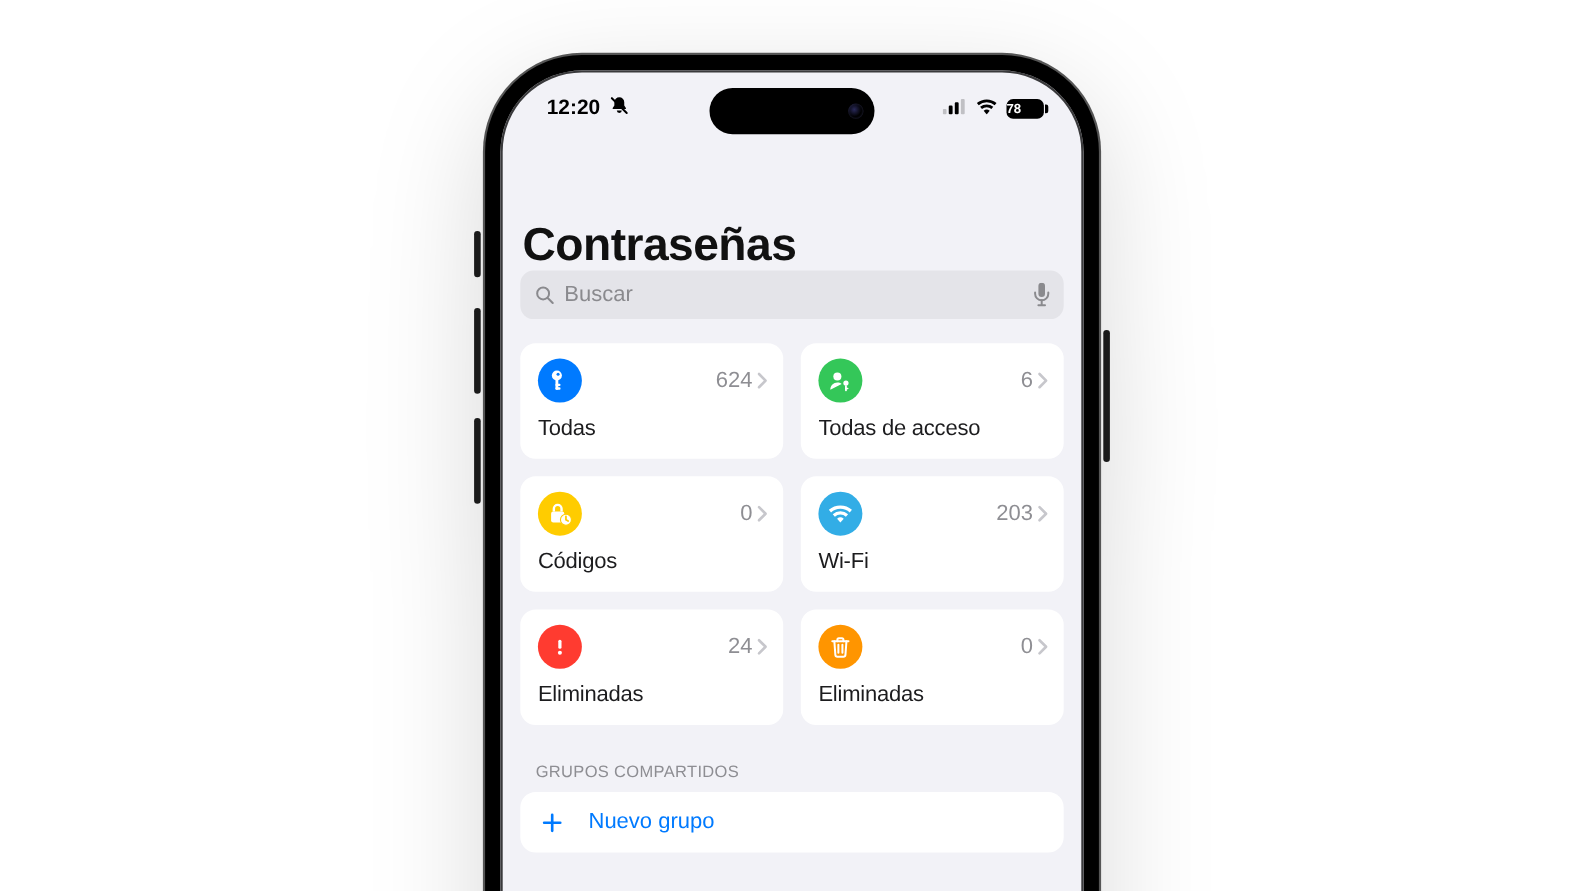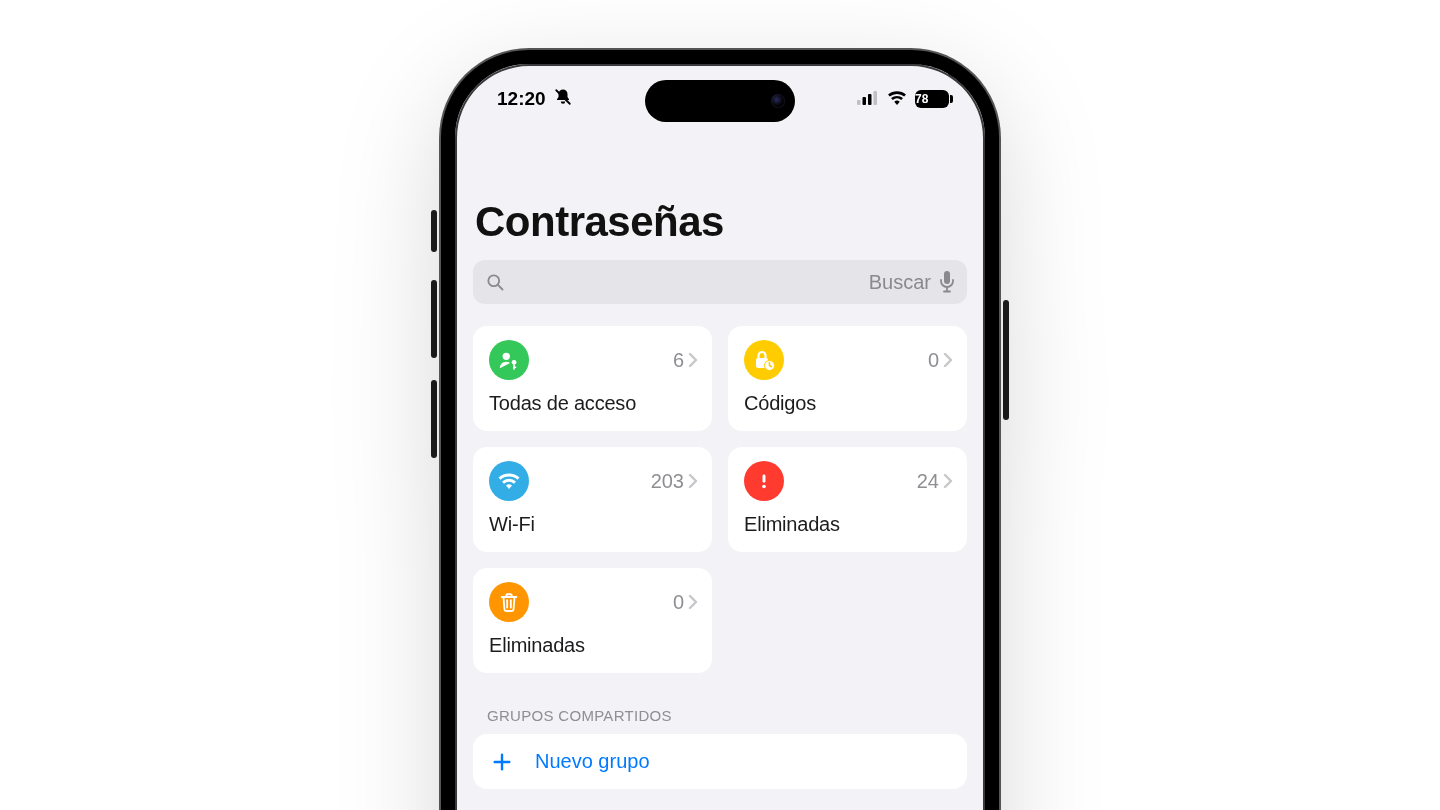--- a/index.html
+++ b/index.html
@@ -98,42 +98,40 @@
 
   
   .content {
     padding: 70px 18px 0 18px;
   }
   h1.page-title {
     font-size: 42px;
     font-weight: 800;
     letter-spacing: -0.5px;
     color: #111;
-    margin-bottom: 14px;
     padding-left: 2px;
   }
 
   
   .searchbar {
     position: relative;
     display: flex; align-items: center;
     background: #e4e4e9;
     border-radius: 12px;
     height: 44px;
     padding: 0 12px;
     margin-bottom: 22px;
   }
   .searchbar input {
     flex: 1;
     border: none; background: transparent;
     font-size: 20px;
     color: #333;
     outline: none;
     padding: 0 8px;
-    text-align: right;
   }
   .searchbar input::placeholder { color: #8a8a8e; }
   .searchbar .s-icon, .searchbar .m-icon {
     display: flex; align-items: center; justify-content: center;
     color: #8a8a8e;
   }
 
   
   .grid {
     display: grid;
@@ -266,20 +264,42 @@
               <rect x="5" y="0" width="6" height="13" rx="3"></rect>
               <path d="M2 9v1a6 6 0 0 0 12 0V9" fill="none" stroke="#8a8a8e" stroke-width="1.8" stroke-linecap="round"></path>
               <line x1="8" y1="16" x2="8" y2="20" stroke="#8a8a8e" stroke-width="1.8" stroke-linecap="round"></line>
               <line x1="5" y1="20.5" x2="11" y2="20.5" stroke="#8a8a8e" stroke-width="1.8" stroke-linecap="round"></line>
             </svg>
         </span>
       </div>
 
       <div class="grid">
 
+        <div class="tile">
+          <div class="row">
+            <div class="circle-ic bg-blue">
+              <svg width="22" height="22" viewBox="0 0 24 24" fill="#fff">
+                  <circle cx="9" cy="7" r="5"></circle>
+                  <circle cx="10.2" cy="5.8" r="1.5" fill="#007aff"></circle>
+                  <rect x="7.6" y="10" width="2.8" height="11" rx="1.2"></rect>
+                  <rect x="7.6" y="15" width="5" height="2.4" rx="1"></rect>
+                  <rect x="7.6" y="18.6" width="5" height="2.4" rx="1"></rect>
+                </svg>
+            </div>
+            <div class="count-wrap">
+              <span>624</span>
+              <span class="chevron">
+                  <svg width="10" height="16" viewBox="0 0 10 16" fill="none">
+                    <path d="M2 2l6 6-6 6" stroke="#c7c7cc" stroke-width="2.4" stroke-linecap="round" stroke-linejoin="round"></path>
+                  </svg>
+                </span>
+            </div>
+          </div>
+          <div class="label">Todas</div>
+        </div>
 
         <div class="tile">
           <div class="row">
             <div class="circle-ic bg-green">
               <svg width="22" height="22" viewBox="0 0 24 24" fill="#fff">
                   <circle cx="9" cy="8" r="4"></circle>
                   <path d="M2 21c0-4 3.2-7 7-7 1.6 0 3 .5 4.2 1.3"></path>
                   <circle cx="17.5" cy="14.5" r="2.6"></circle>
                   <rect x="16.6" y="16.5" width="1.8" height="6" rx=".8"></rect>
                   <rect x="16.6" y="19" width="3.4" height="1.6" rx=".7"></rect>

